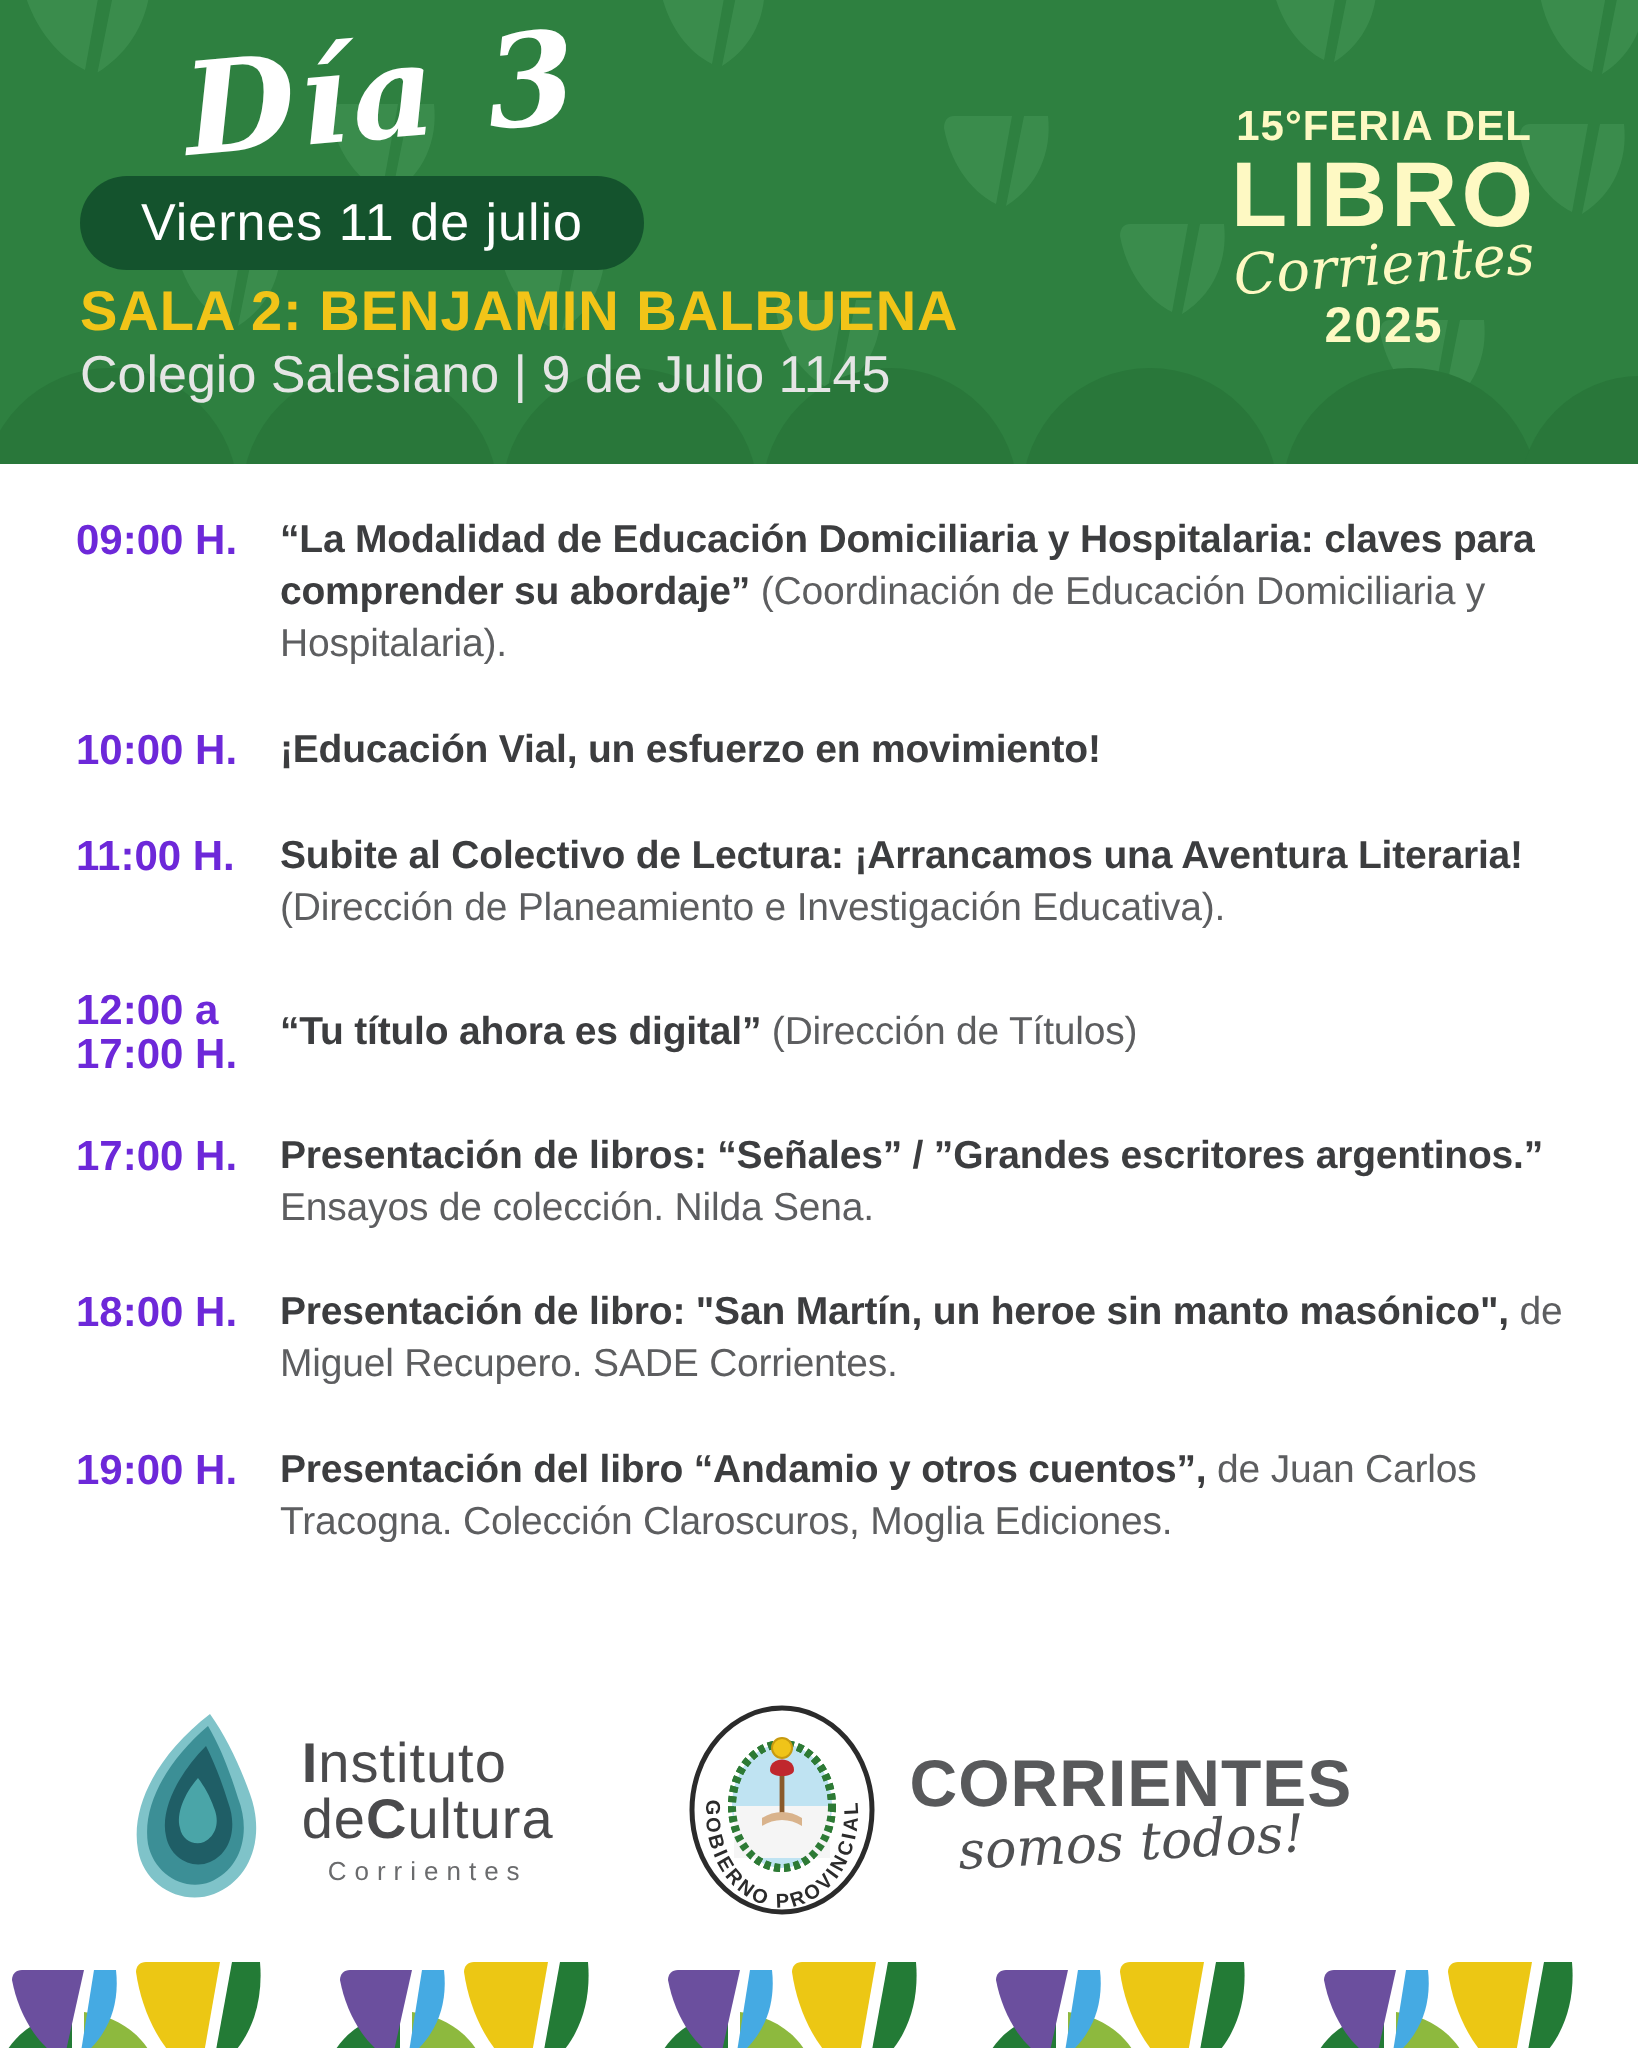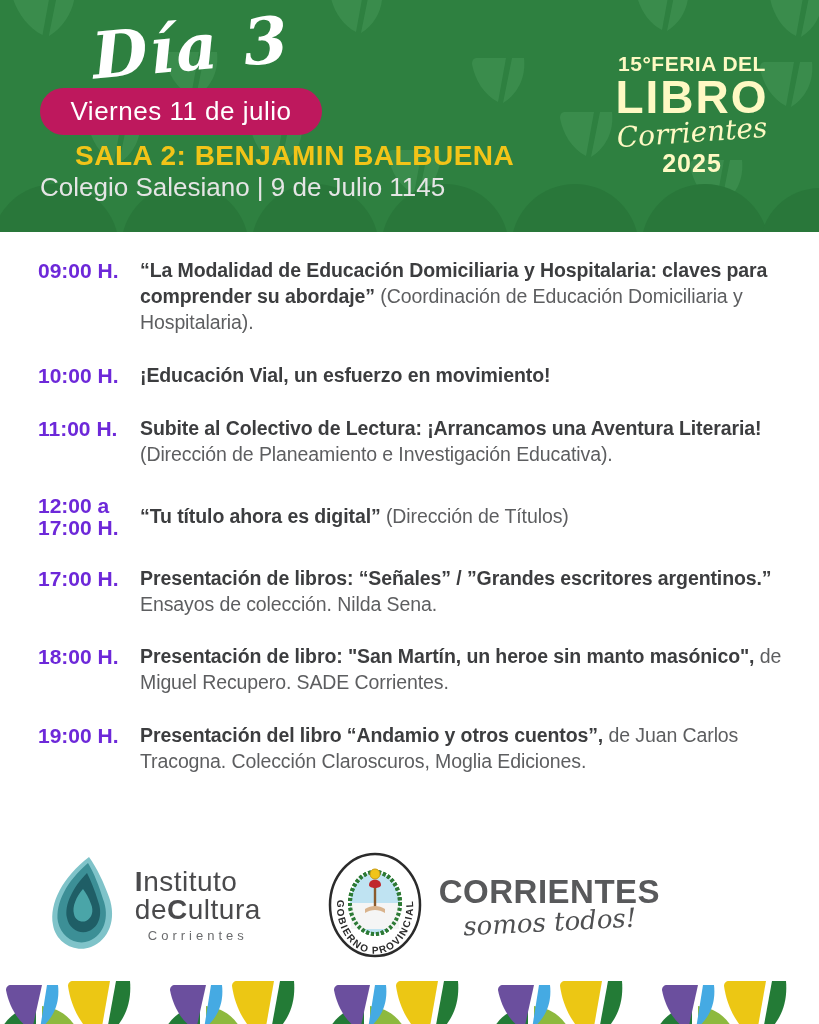--- a/index.html
+++ b/index.html
@@ -4,43 +4,43 @@
 <style>
   * { margin:0; padding:0; box-sizing:border-box; }
   html,body { background:#e9e9e9; }
   body { font-family:"Liberation Sans", sans-serif; }
   .poster { position:relative; width:819px; height:1024px; background:#ffffff; overflow:hidden; margin:0 auto; }
 
   
   .header { position:absolute; top:0; left:0; width:819px; height:232px; background:#2e8040; overflow:hidden; }
   .header-pattern { position:absolute; top:0; left:0; }
   .dia-script { position:absolute; left:92px; top:10px; font-family:"DejaVu Serif", cursive; font-style:italic; font-weight:bold; color:#ffffff; font-size:64px; transform:rotate(-5deg); z-index:3; letter-spacing:2px; }
-  .date-pill { position:absolute; left:40px; top:88px; width:282px; height:47px; background:#be185d; border-radius:26px; display:flex; align-items:center; justify-content:center; z-index:2; }
+  .date-pill { position:absolute; left:40px; top:88px; width:282px; height:47px; background:#14532d; border-radius:26px; display:flex; align-items:center; justify-content:center; z-index:2; }
   .date-pill span { color:#ffffff; font-size:26px; font-weight:400; letter-spacing:0.5px; }
-  .sala-title { position:absolute; left:40px; top:140px; color:#f2c418; font-size:28px; font-weight:800; letter-spacing:0.5px; z-index:2;margin-left:35px; }
+  .sala-title { position:absolute; left:40px; top:140px; color:#f2c418; font-size:28px; font-weight:800; letter-spacing:0.5px; z-index:2; }
   .venue { position:absolute; left:40px; top:172px; color:#e5e5e5; font-size:26px; font-weight:400; z-index:2; }
   .fair-logo { position:absolute; right:38px; top:52px; width:178px; text-align:center; color:#fef9c3; z-index:2; }
   .fair-logo .l1 { font-size:21px; font-weight:700; letter-spacing:0.5px; }
   .fair-logo .l2 { font-size:46px; font-weight:800; letter-spacing:2px; line-height:0.95; }
   .fair-logo .l3 { font-family:"DejaVu Serif", cursive; font-style:italic; font-size:28px; margin-top:-4px; transform:rotate(-4deg); }
   .fair-logo .l4 { font-size:25px; font-weight:800; letter-spacing:1px; }
 
   
   .schedule { position:absolute; top:258px; left:38px; width:750px; }
   .row { display:flex; align-items:flex-start; margin-bottom:27px; }
   .row.two-line-time { align-items:center; }
   .time { flex:0 0 102px; color:#6d28d9; font-weight:700; font-size:21px; line-height:1.22; }
   .row.two-line-time .time { line-height:1.05; }
   .time .t2 { display:block; }
   .time .t2:empty { display:none; }
   .event { width:645px; font-size:19.5px; line-height:1.33; color:#5d5e60; font-weight:400; letter-spacing:-0.1px; }
   .event strong { color:#3c3d3f; font-weight:700; }
 
   
-  .logos { position:absolute; top:852px; left:0; width:703px; display:flex; justify-content:center; align-items:center; gap:64px; }
+  .logos { position:absolute; top:852px; left:16px; width:703px; display:flex; justify-content:center; align-items:center; gap:64px; }
   .inst-logo { display:flex; align-items:center; gap:14px; }
   .inst-text { color:#4a4a4c; line-height:1.02; }
   .inst-text .big { font-size:28px; font-weight:400; letter-spacing:0.5px; }
   .inst-text .big b { font-weight:700; }
   .inst-text .small { font-size:13px; letter-spacing:4px; color:#6a6b6d; text-align:center; margin-top:4px; }
   .gov-logo { display:flex; align-items:center; gap:14px; }
   .gov-text { color:#58595b; }
   .gov-text .big { font-size:33px; font-weight:800; letter-spacing:0.5px; }
   .gov-text .script { font-family:"DejaVu Serif", cursive; font-style:italic; font-size:26px; color:#4f5052; text-align:center; margin-top:-4px; transform:rotate(-3deg); }
 

